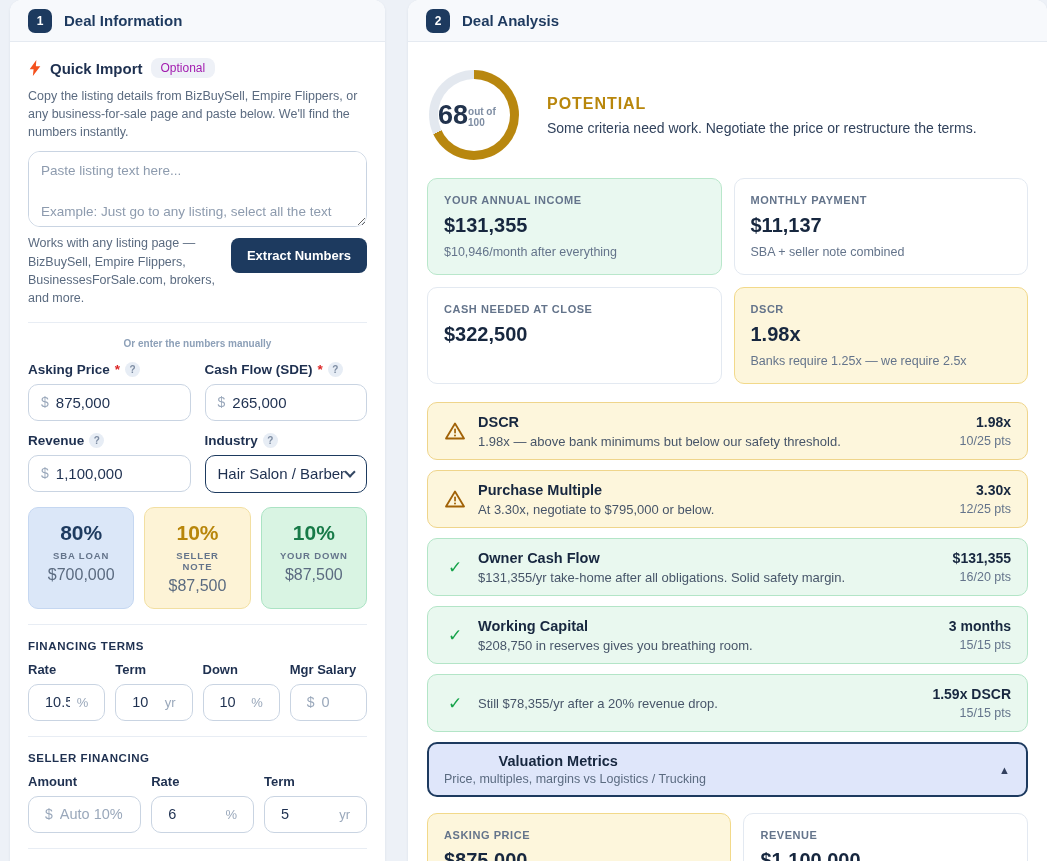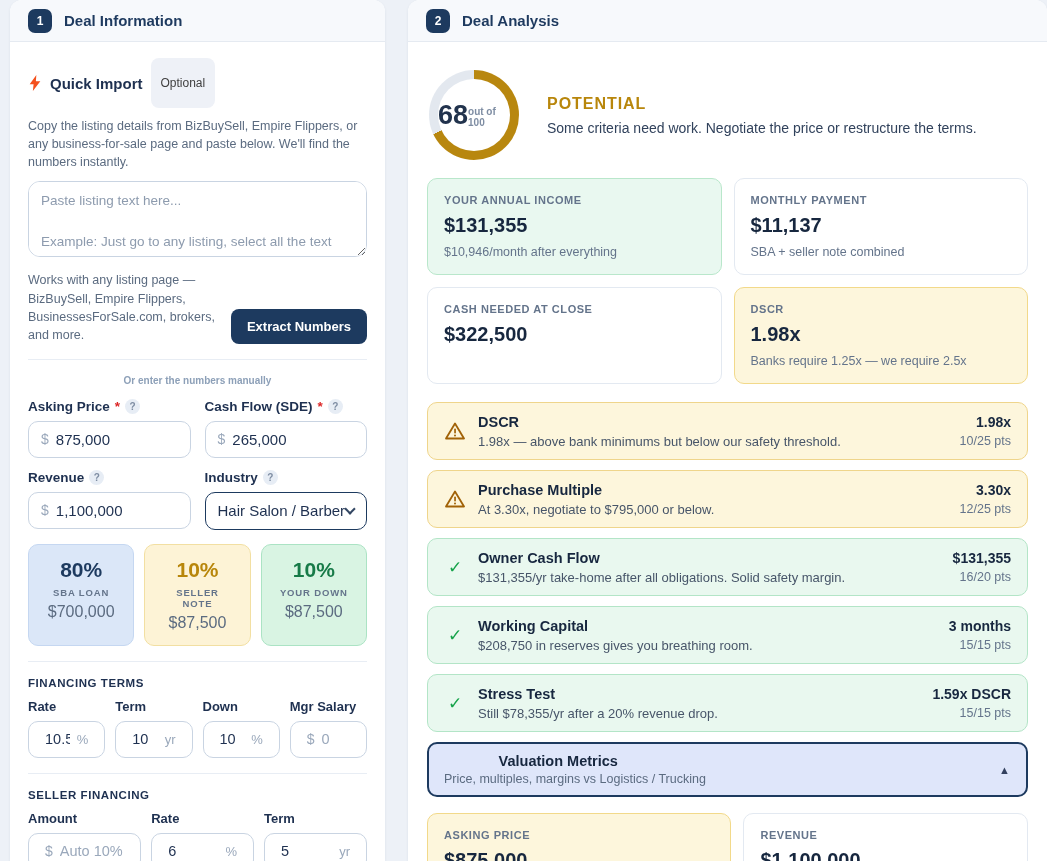--- a/index.html
+++ b/index.html
@@ -28,32 +28,32 @@
     display:flex; align-items:center; justify-content:center; flex:0 0 auto;
   }
   .panel-title { font-size:15px; font-weight:bold; color:#1e3a5f; }
 
   
   .left-body { padding:16px 18px; }
   .qi-head { display:flex; align-items:center; gap:8px; margin-bottom:9px; }
   .bolt { width:14px; height:16px; flex:0 0 auto; }
   .qi-title { font-size:15px; font-weight:bold; color:#1e3050; }
   .qi-badge {
-    background:#eef1f7; color:#404040; font-size:12px;
-    padding:18px 10px; border-radius:8px;
+    background:#eef1f7; color:#a21caf; font-size:12px;
+    padding:3px 10px; border-radius:8px;
   }
   .qi-desc { font-size:12.5px; line-height:1.45; color:#5b6b80; margin-bottom:10px; }
   .qi-textarea {
     width:100%; height:76px; resize:both;
     border:1px solid #c9d4e2; border-radius:12px;
     padding:9px 12px; font-family:inherit; font-size:13.5px; color:#1e3050;
     line-height:1.5; outline:none;
   }
   .qi-textarea::placeholder { color:#8d9bae; }
-  .qi-row { display:flex; gap:12px; margin-top:10px; align-items:flex-end; }
+  .qi-row { display:flex; gap:12px; margin-top:3px; align-items:flex-start; }
   .qi-works { flex:1; font-size:12.5px; line-height:1.45; color:#5b6b80; }
   .btn-extract {
     flex:0 0 auto; background:#1d3a5f; color:#fff; border:none;
     font-family:inherit; font-size:13px; font-weight:bold;
     padding:10px 16px; border-radius:8px; cursor:pointer; margin-top:4px;
   }
   .divider { border:none; border-top:1px solid #e8edf4; margin:15px 0; }
   .manual-note { text-align:center; font-size:10px; font-weight:bold; color:#8da0b8; margin:13px 0; }
 
   .form-grid2 { display:grid; grid-template-columns:1fr 1fr; gap:12px 14px; margin-bottom:14px; }
@@ -410,21 +410,20 @@
         <div class="crit-value">3 months</div>
         <div class="crit-pts">15/15 pts</div>
       </div>
     </div>
 
     <div class="crit-row crit-pass">
       <div class="crit-icon">
           <span class="check-glyph">✓</span>
         </div>
       <div class="crit-main">
-        <div class="crit-title">Stress Test</div>
         <div class="crit-desc">Still $78,355/yr after a 20% revenue drop.</div>
       </div>
       <div class="crit-right">
         <div class="crit-value">1.59x DSCR</div>
         <div class="crit-pts">15/15 pts</div>
       </div>
     </div>
 
     <div class="vm-box">
       <div class="vm-title">Valuation Metrics</div>

